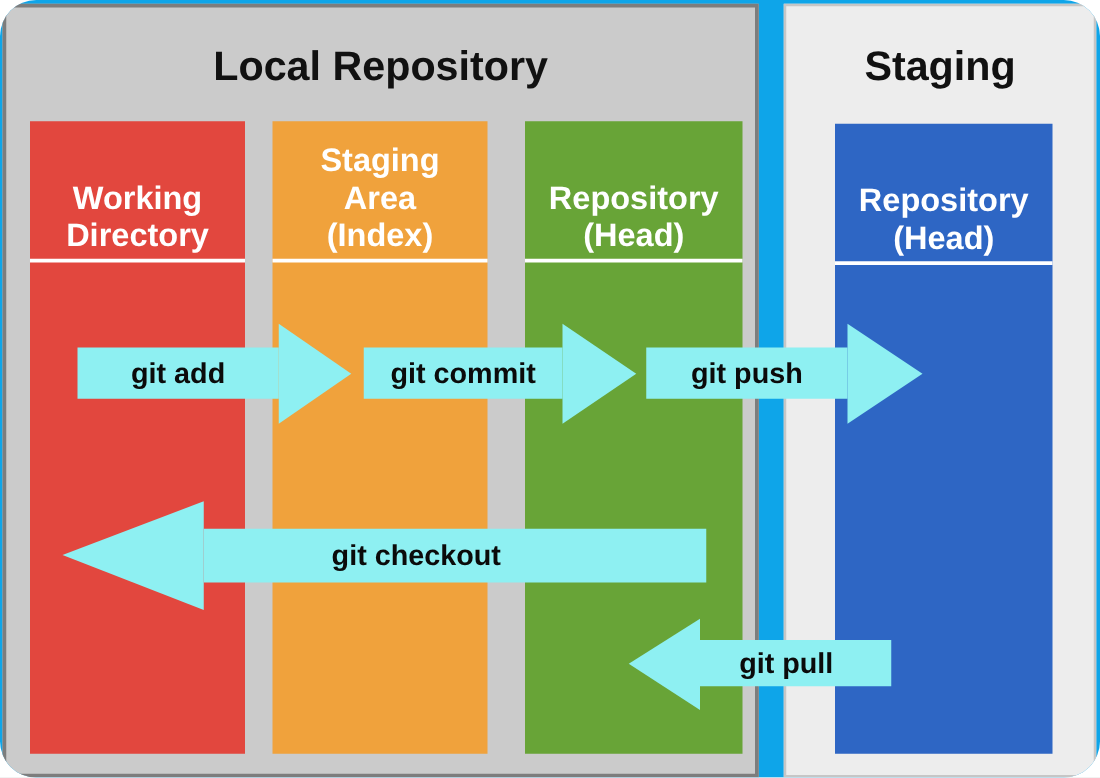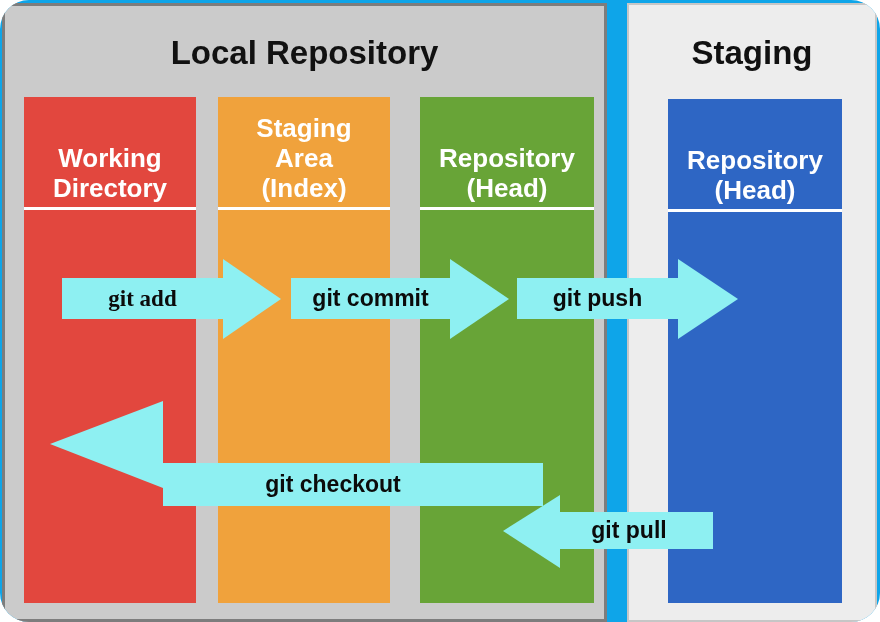--- a/index.html
+++ b/index.html
@@ -52,38 +52,38 @@
   .arrow-head{position:absolute;width:0;height:0;}
 
   
   .arrow-right{top:259px;height:80px;}
   .arrow-right .arrow-body{top:19px;height:41px;left:0;}
   .arrow-right .arrow-head{
     top:0;border-top:40px solid transparent;border-bottom:40px solid transparent;
     border-left:58px solid #8EF0F2;
   }
   .arrow-add{left:62px;}
-  .arrow-add .arrow-body{width:161px;font-family:Liberation Serif, serif;}
+  .arrow-add .arrow-body{width:161px;}
   .arrow-add .arrow-head{left:161px;}
   .arrow-commit{left:291px;}
   .arrow-commit .arrow-body{width:159px;}
   .arrow-commit .arrow-head{left:159px;border-left-width:59px;}
   .arrow-push{left:517px;}
   .arrow-push .arrow-body{width:161px;}
   .arrow-push .arrow-head{left:161px;border-left-width:60px;}
 
   
   .arrow-checkout{left:50px;top:401px;height:87px;}
   .arrow-checkout .arrow-head{
     left:0;top:0;
     border-top:43px solid transparent;border-bottom:44px solid transparent;
     border-right:113px solid #8EF0F2;
   }
   .arrow-checkout .arrow-body{
-    left:113px;top:22px;width:340px;height:43px;padding-right:40px;box-sizing:content-box;margin-top:40px;
+    left:113px;top:22px;width:340px;height:43px;padding-right:62px;box-sizing:content-box;
   }
 
   
   .arrow-pull{left:503px;top:495px;height:73px;}
   .arrow-pull .arrow-head{
     left:0;top:0;
     border-top:36px solid transparent;border-bottom:37px solid transparent;
     border-right:57px solid #8EF0F2;
   }
   .arrow-pull .arrow-body{

